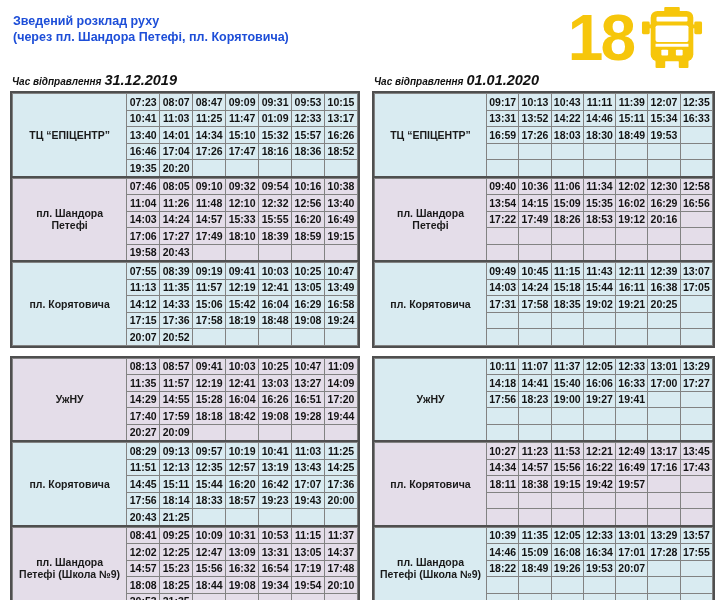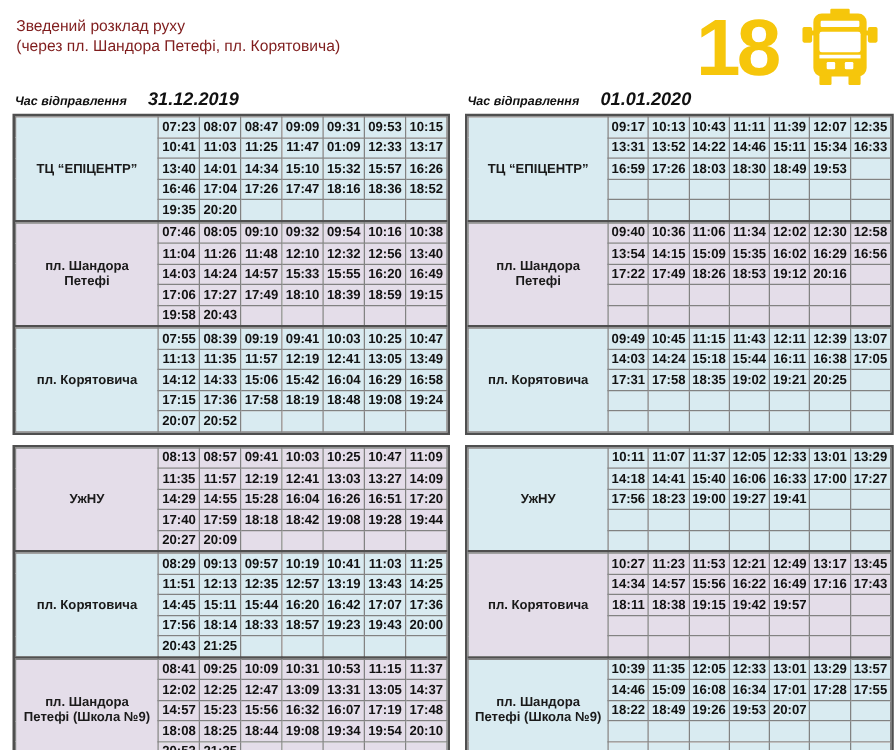--- a/index.html
+++ b/index.html
@@ -1,30 +1,30 @@
 <!DOCTYPE html>
 <html><head>
 <meta charset="utf-8">
 <style>
   html,body{margin:0;padding:0;}
   body{
     width:717px;height:600px;overflow:hidden;background:#ffffff;
     font-family:"Liberation Sans",sans-serif;position:relative;
   }
   .header{position:relative;height:72px;padding:14px 0 0 13px;box-sizing:border-box;}
-  .titles div{font-size:12.5px;font-weight:400;color:#7f1d1d;line-height:15.5px;}
-  .logo{position:absolute;top:6px;right:14px;display:flex;align-items:center;gap:19px;}
+  .titles div{font-size:12.5px;font-weight:700;color:#1d4ed8;line-height:15.5px;}
+  .logo{position:absolute;top:6px;right:14px;display:flex;align-items:center;gap:8px;}
   .route-num{font-size:64px;font-weight:bold;color:#f6c60b;line-height:64px;letter-spacing:-3px;}
   .bus{width:62px;height:64px;}
 
   .cols{display:flex;gap:12px;padding-left:10px;}
   .col{width:350px;}
   .col:last-child{width:343px;}
   .col-heading{font-style:italic;font-weight:bold;color:#111;font-size:10px;margin:0 0 3px 2px;white-space:nowrap;}
-  .col-heading .hd{font-size:14.5px;margin-left:17px;}
+  .col-heading .hd{font-size:14.5px;margin-left:3px;}
 
   .block{border:2px solid #4f4f4f;margin-bottom:8px;background:#fff;}
   .block table{border-collapse:collapse;width:100%;table-layout:fixed;}
   .block table:not(:last-child){border-bottom:2px solid #4f4f4f;}
   td{border:1px solid #828282;height:15.5px;padding:0;overflow:hidden;}
   td.station{width:30.5%;font-size:10.5px;font-weight:bold;color:#1a1a1a;text-align:center;padding:11px 4px;line-height:12px;}
   td.time{font-size:10.5px;font-weight:bold;color:#121212;text-align:center;white-space:nowrap;}
   table.theme-blue td{background:#d9ebf1;}
   table.theme-lavender td{background:#e4dde9;}
 </style>
@@ -337,21 +337,21 @@
               <td class="time">13:09</td>
               <td class="time">13:31</td>
               <td class="time">13:05</td>
               <td class="time">14:37</td>
             </tr>
             <tr>
               <td class="time">14:57</td>
               <td class="time">15:23</td>
               <td class="time">15:56</td>
               <td class="time">16:32</td>
-              <td class="time">16:07</td>
+              <td class="time">16:54</td>
               <td class="time">17:19</td>
               <td class="time">17:48</td>
             </tr>
             <tr>
               <td class="time">18:08</td>
               <td class="time">18:25</td>
               <td class="time">18:44</td>
               <td class="time">19:08</td>
               <td class="time">19:34</td>
               <td class="time">19:54</td>

